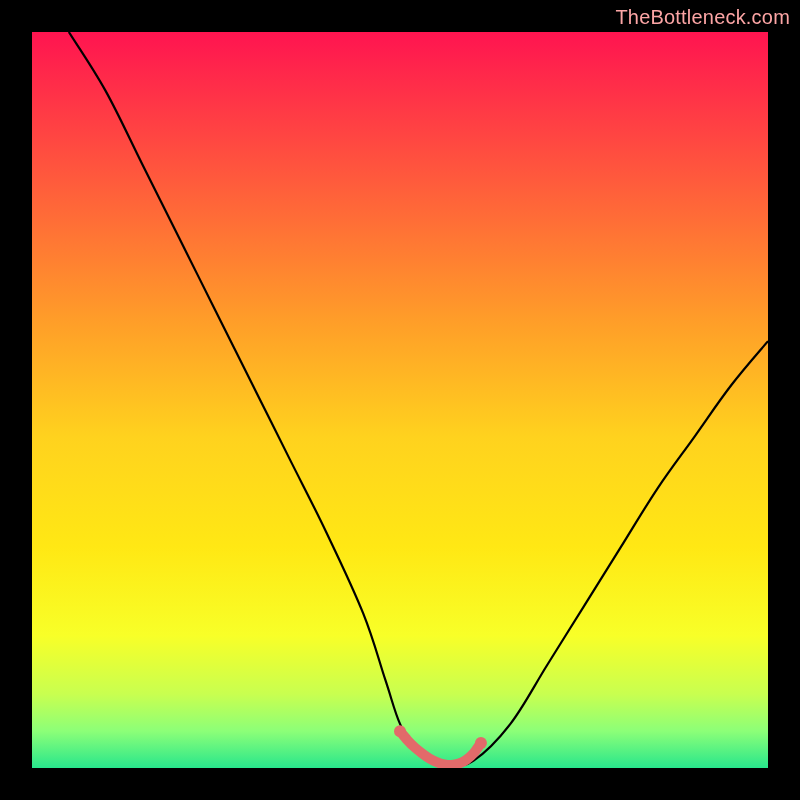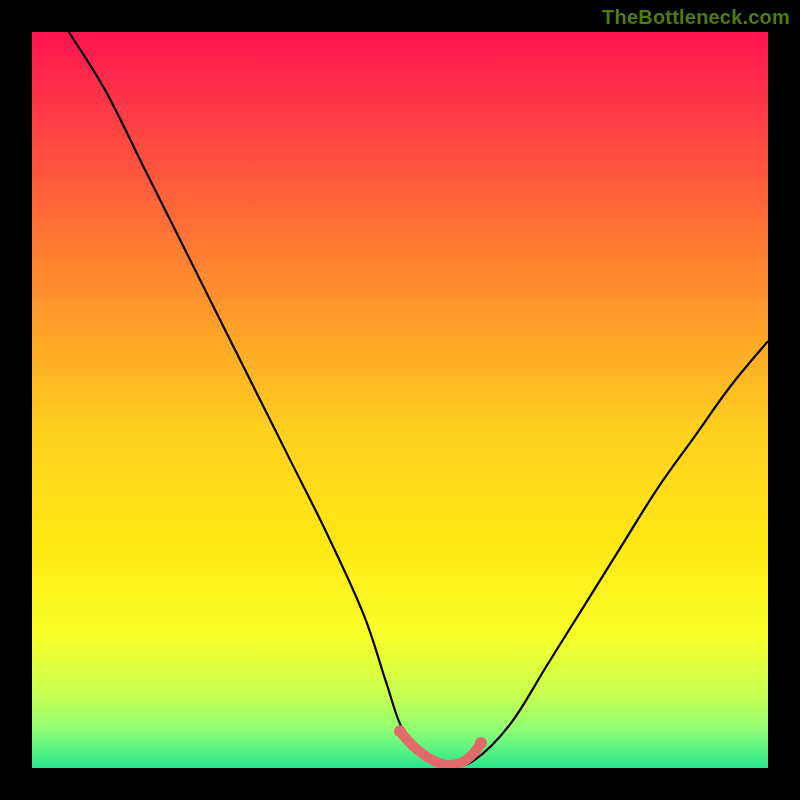--- a/index.html
+++ b/index.html
@@ -21,23 +21,23 @@
     position: absolute;
     left: 32px;
     top: 32px;
     width: 736px;
     height: 736px;
   }
   .watermark {
     position: absolute;
     top: 6px;
     right: 10px;
-    color: #4d7c0f;
+    color: #fca5a5;
     font-size: 20px;
-    font-weight: 700;
+    font-weight: 400;
     letter-spacing: 0.2px;
   }
   svg {
     width: 100%;
     height: 100%;
     display: block;
   }
 </style>
 </head>
 <body>

